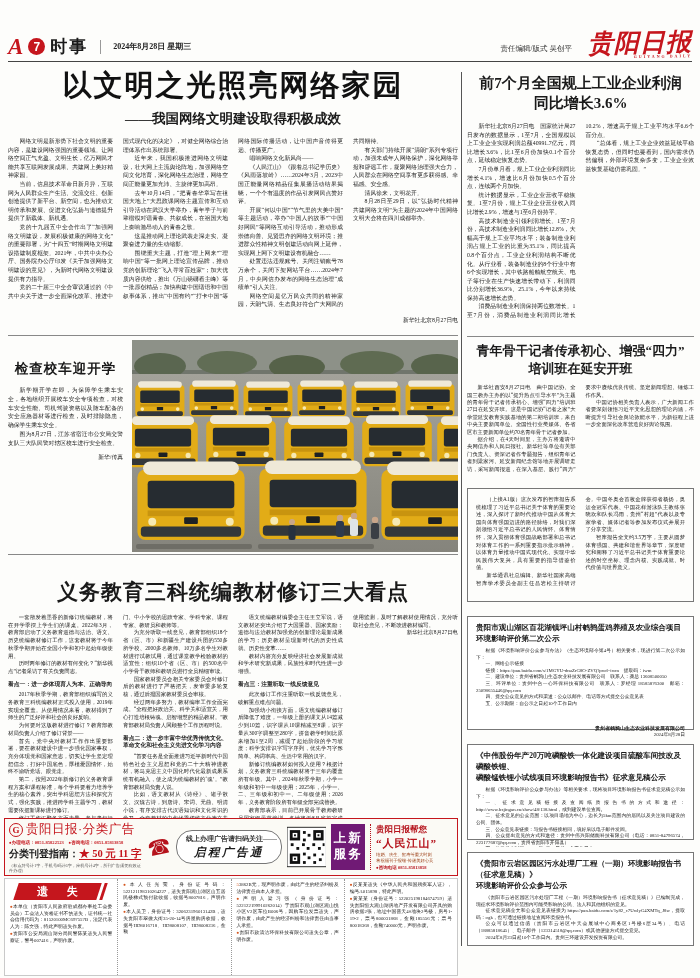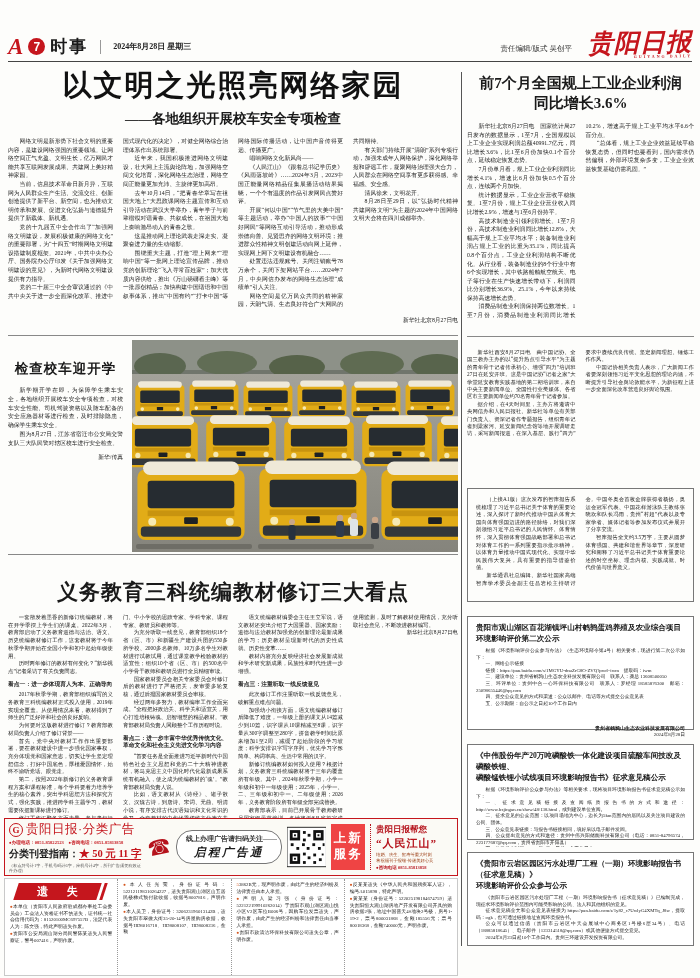--- a/index.html
+++ b/index.html
@@ -93,21 +93,21 @@
     font-family:"Liberation Sans","DejaVu Sans",sans-serif;}
   .phones{ color:#c5161d; font-size:4.6px; font-weight:bold; margin:2px 0;}
   .guide{ font-size:10px; font-weight:bold;}
   .guide .price{ color:#c5161d; border-bottom:1px solid #c5161d; font-size:10.5px;}
   .fineprint{ font-size:4.2px; color:#555; margin-top:2px;}
   .phoneglyph{ font-size:24px; color:#b5121b; transform:rotate(-12deg); line-height:1;}
   .scanpill{ width:112px; border:1.5px solid #777; border-radius:16px; padding:3px 4px; text-align:center; background:#fff;}
   .scanpill .t1{ font-size:7px; font-weight:bold; color:#333;text-align:right;}
   .scanpill .t2{ font-size:11.5px; font-weight:bold; font-style:italic; letter-spacing:2.5px; margin-top:1px;}
   .qr{ width:42px; height:42px;}
-  .upnew{ width:36px; height:46px; background:#ef4444; color:#fff; display:flex; flex-direction:column;
+  .upnew{ width:36px; height:46px; background:#701a75; color:#fff; display:flex; flex-direction:column;
     align-items:center; justify-content:center; font-weight:bold; font-size:12.5px; letter-spacing:2px; line-height:1.25;
     font-family:"Liberation Sans","DejaVu Sans",sans-serif;}
   .promo{ width:88px; border-left:1px dotted #b5121b; padding-left:5px;}
   .promo .p1{ color:#b5121b; font-weight:bold; font-size:8.5px;}
   .promo .p2{ color:#b5121b; font-weight:bold; font-size:11px; letter-spacing:1px;}
   .promo .p3{ color:#9b3c12; font-size:4.3px; line-height:1.5; margin-top:1px; white-space:pre-line;}
   .promo .p4{ color:#b5121b; font-size:4.5px; font-weight:bold; margin-top:1px;}
   .lostbox{ margin-top:2px; height:98px; border:1px solid #c9c9c9; background:#fff;
     display:flex;}
   .lostcol{ flex:1; padding:3px 5px; font-size:4.8px; line-height:6.6px; overflow:hidden;}
@@ -141,21 +141,21 @@
     </div>
   </div>
 
   <div class="vrule"></div>
   <div class="hrule" style="left:8px;width:450px;top:335px;"></div>
   <div class="hrule" style="left:8px;width:450px;top:554px;"></div>
   <div class="hrule" style="left:467px;width:227px;top:336px;"></div>
 
   <section class="lead">
     <h1>以文明之光照亮网络家园</h1>
-    <h2>——各地组织开展校车安全专项检查</h2>
+    <h2>——我国网络文明建设取得积极成效</h2>
     <div class="artbody cols">
         <p>网络文明是新形势下社会文明的重要内容，是建设网络强国的重要领域。让网络空间正气充盈、文明生长，亿万网民才能共享互联网发展成果、共建网上美好精神家园。</p>
         <p>当前，信息技术革命日新月异，互联网为人民群众生产生活、交流交往、创新创造提供了新平台、新空间，也为推动文明传承和发展、促进文化弘扬与道德提升提供了新载体、新机遇。</p>
         <p>党的十九届五中全会作出了“加强网络文明建设，发展积极健康的网络文化”的重要部署，为“十四五”时期网络文明建设搭建制度框架。2021年，中共中央办公厅、国务院办公厅印发《关于加强网络文明建设的意见》，为新时代网络文明建设提供有力指导。</p>
         <p>党的二十届三中全会审议通过的《中共中央关于进一步全面深化改革、推进中国式现代化的决定》，对健全网络综合治理体系作出系统部署。</p>
         <p>近年来，我国积极推进网络文明建设，壮大网上主流舆论阵地，加强网络空间文化培育，深化网络生态治理，网络空间正能量更加充沛、主旋律更加高昂。</p>
         <p>去年10月14日，“把青春华章写在祖国大地上”大思政课网络主题宣传和互动引导活动在武汉大学举办，青年学子与前辈楷模对话青春、共叙成长，在祖国大地上奏响激昂动人的青春之歌。</p>
         <p>这是推动网上理论武装走深走实、凝聚奋进力量的生动缩影。</p>
         <p>围绕重大主题，打造“理上网来”“理响中国”等一批网上理论宣传品牌，推动党的创新理论“飞入寻常百姓家”；加大优质内容供给，推出《万山磅礴看主峰》等一批原创精品；加快构建中国话语和中国叙事体系，推出“中国有约”“打卡中国”等网络国际传播活动，让中国声音传得更远、传播更广。</p>
         <p>唱响网络文化新风尚——</p>
@@ -275,20 +275,22 @@
             <rect x="239" y="183" width="8" height="16" rx="2.5" fill="#3a3f45"></rect>
           <circle cx="160" cy="182" r="3" fill="#c9a68a"></circle>
             <rect x="156.5" y="185" width="7" height="15" rx="2.5" fill="#27313f"></rect>
         </g>
       </svg>
     </div>
   </section>
 
   <section class="youth">
     <h3>
+      <span style="display:block">青年骨干记者传承初心、增强“四力”</span>
+      <span style="display:block">培训班在延安开班</span>
     </h3>
     <div class="artbody cols">
         <p>新华社西安8月27日电　由中国记协、全国三教办主办的以“提升热点引导水平”为主题的青年骨干记者传承初心、增强“四力”培训班27日在延安开班。这是中国记协“记者之家”大学堂延安教育实践基地的第二期培训班，来自中央主要新闻单位、全国性行业类媒体、各省区市主要新闻单位约70名青年骨干记者参加。</p>
         <p>据介绍，在4天时间里，主办方将邀请中央网信办和人民日报社、新华社等单位有关部门负责人、资深记者作专题报告，组织青年记者到梁家河、延安新闻纪念馆等地开展调研走访，采写新闻报道，在深入基层、践行“四力”要求中赓续优良传统、坚定新闻理想、锤炼工作作风。</p>
         <p>中国记协相关负责人表示，广大新闻工作者要深刻领悟习近平文化思想的理论内涵，不断提升引导社会舆论效能水平，为新征程上进一步全面深化改革营造良好舆论氛围。</p>
       </div>
   </section>
 
   <section class="contbox">
     <div class="artbody cols">

